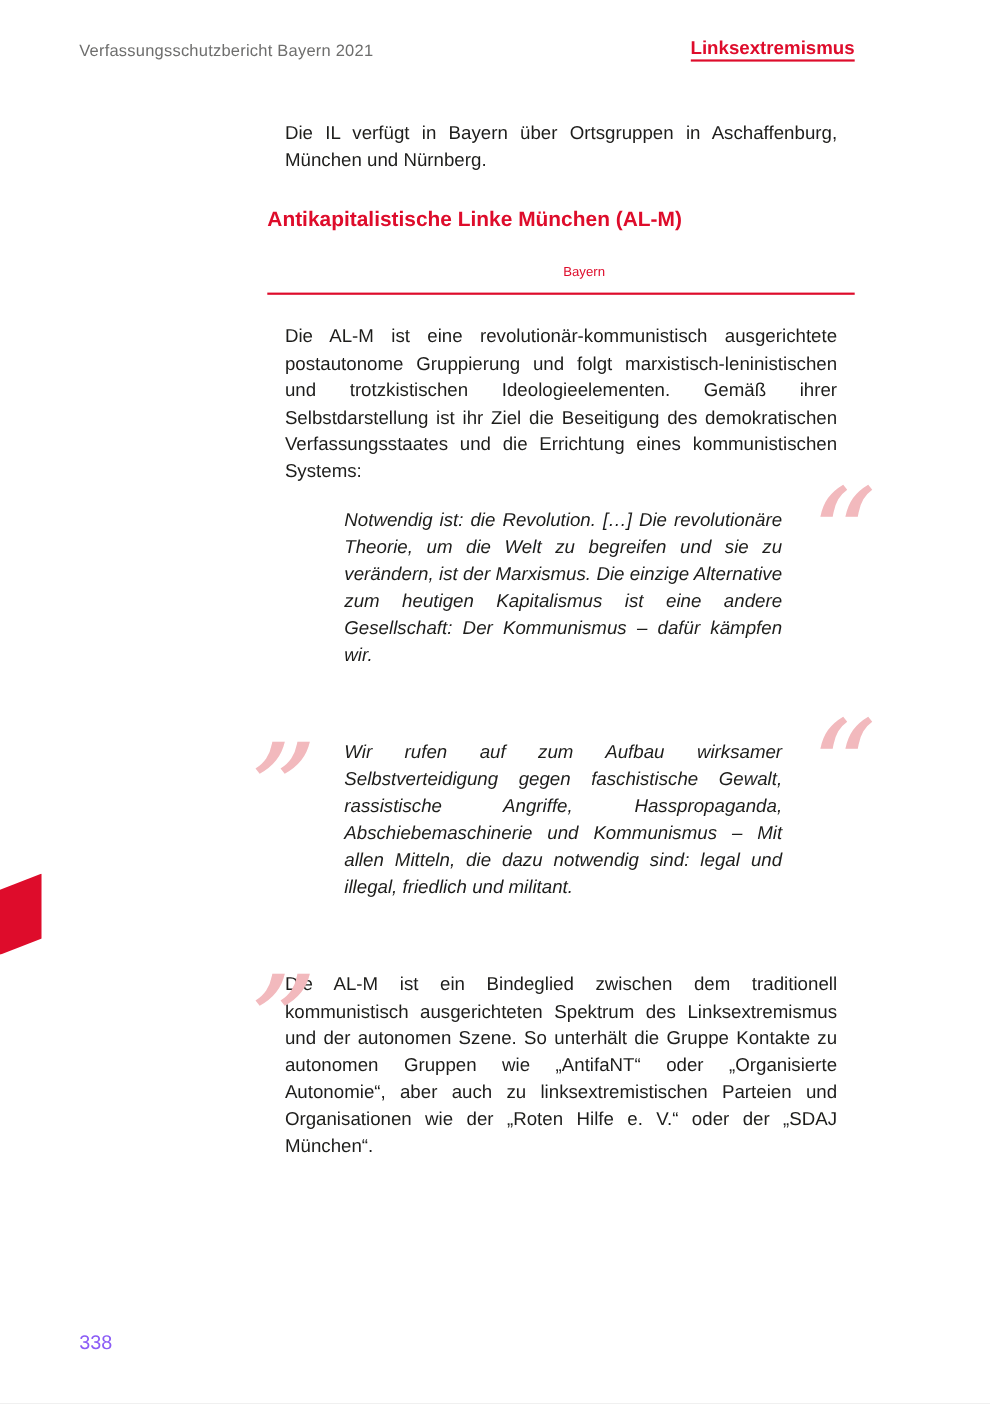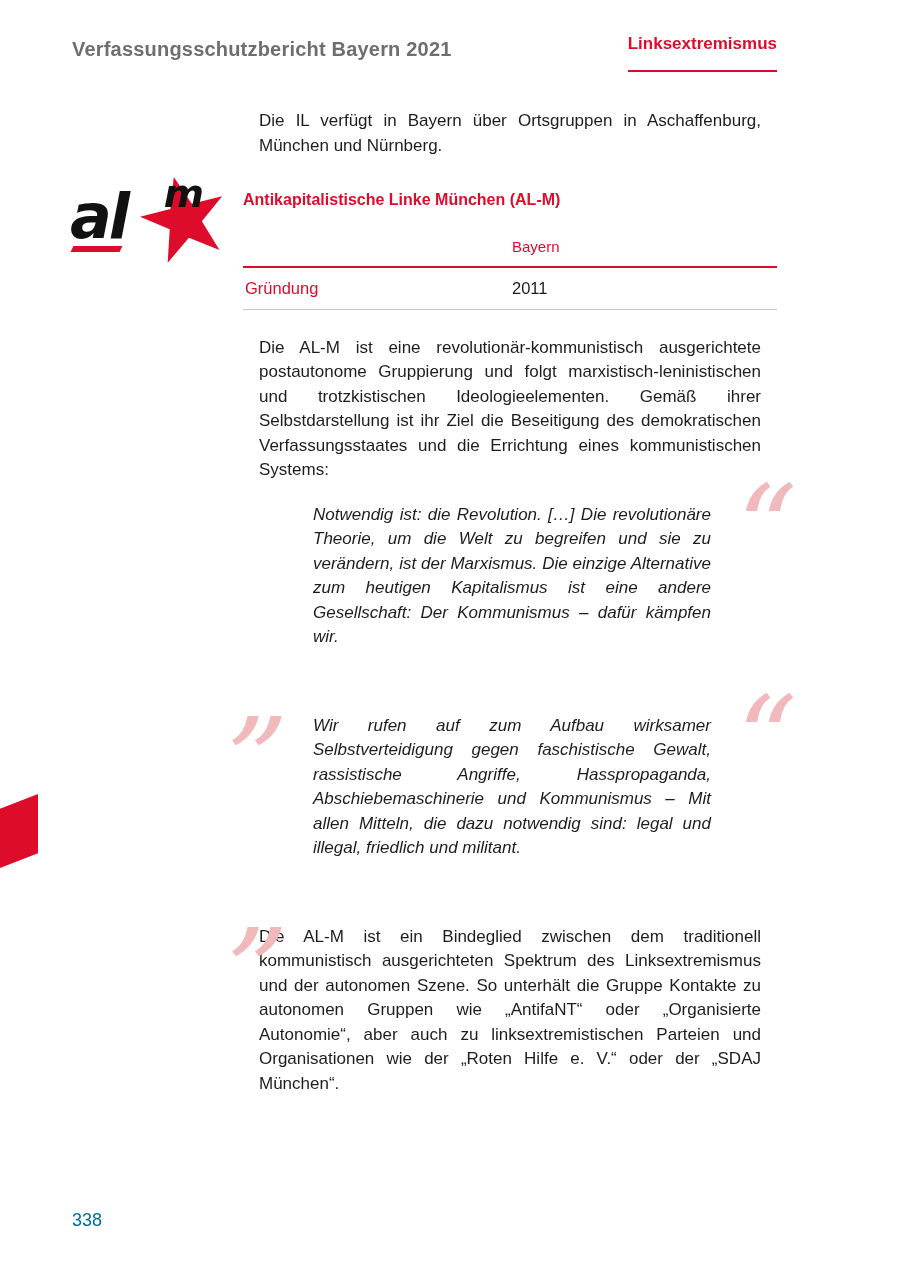--- a/index.html
+++ b/index.html
@@ -9,26 +9,26 @@
     width:900px;height:1276px;
     margin:0 auto;
     background:#ffffff;
     overflow:hidden;
     border-bottom:1px solid #d9d9d9;
   }
 
   
   .runhead-left{
     position:absolute;left:72px;top:38px;
-    font-size:20px;color:#6e6e6d;letter-spacing:.2px;font-weight:bold;
+    font-size:15px;color:#6e6e6d;letter-spacing:.2px;
   }
   .runhead-right{
     position:absolute;right:123px;top:34px;
     font-size:17px;font-weight:bold;color:var(--accent);
-    padding-bottom:16px;border-bottom:2px solid var(--accent);
+    padding-bottom:0;border-bottom:2px solid var(--accent);
   }
 
   
   .logo{
     position:absolute;left:70px;top:178px;width:160px;height:84px;
   }
   .logo-al{
     position:absolute;left:0;top:8px;
     font-family:"DejaVu Sans", sans-serif;
     font-size:62px;line-height:1;font-weight:900;font-style:italic;
@@ -41,38 +41,38 @@
   .logo-star{position:absolute;left:68px;top:-6px;width:92px;height:92px;}
 
   
   .col{
     position:absolute;left:243px;top:93px;width:534px;
     font-size:17px;line-height:24.5px;
   }
   .para{ text-align:justify;margin:16px; }
   .section-heading{
     margin:30px 0 0 0;
-    font-size:16px;font-weight:bold;color:var(--accent);
+    font-size:19px;font-weight:bold;color:var(--accent);
   }
 
   
   .fact-table{margin-top:22px;width:100%;}
   .ft-row{display:flex;align-items:flex-end;}
   .ft-head{
     border-bottom:2px solid var(--accent);
     padding-bottom:7px;
   }
   .ft-data1{border-bottom:1px solid #c6c6c5;}
   .ft-data2{border-bottom:2px solid var(--accent);}
   .ft-label{
     flex:0 0 267px;color:var(--accent);
     padding:8px 0 8px 2px;font-size:16.5px;
   }
   .ft-value{flex:1;padding:8px 0;font-size:16.5px;color:#1d1d1b;}
-  .ft-headcell{color:var(--accent);font-size:15px;padding:0 0 0 0;}
+  .ft-headcell{color:var(--accent);font-size:12px;padding:0 0 0 0;}
 
   .body-para{margin-top:26px;}
 
   
   .quote{
     position:relative;
     margin:20px 66px 64px 70px;
     font-style:italic;text-align:justify;
   }
   .qmark{
@@ -88,55 +88,42 @@
   
   .edge-flag{
     position:absolute;left:0;top:794px;width:38px;height:74px;
     background:var(--accent);
     clip-path:polygon(0 20%, 100% 0, 100% 80%, 0 100%);
   }
 
   
   .page-number{
     position:absolute;left:72px;top:1210px;
-    font-size:18px;color:#0369a1;
+    font-size:18px;color:#8b5cf6;
   }
 </style>
 </head>
 <body>
 
 <div class="page" id="page-root">
 
   <div class="runhead-left">Verfassungsschutzbericht Bayern 2021</div>
   <div class="runhead-right">Linksextremismus</div>
 
-  <div class="logo">
-    <span class="logo-al">al</span>
-    <svg class="logo-star" viewBox="0 0 100 100" aria-hidden="true">
-      <g transform="rotate(-14 50 50)">
-        <polygon points="50,4 62,37 96,37 68,58 79,93 50,72 21,93 32,58 4,37 38,37" fill="#de0c2b"></polygon>
-      </g>
-      <text x="28" y="38" font-size="42" font-weight="bold" font-style="italic" font-family="DejaVu Sans, sans-serif" fill="#111111">m</text>
-    </svg>
-  </div>
 
   <div class="col">
 
     <p class="para">Die IL verfügt in Bayern über Ortsgruppen in Aschaffenburg, München und Nürnberg.</p>
 
     <h2 class="section-heading">Antikapitalistische Linke München (AL-M)</h2>
 
     <div class="fact-table">
       <div class="ft-row ft-head">
         <div class="ft-label"></div>
         <div class="ft-headcell">Bayern</div>
-      </div>
-      <div class="ft-row ft-data1">
-        <div class="ft-label">Gründung</div>
-        <div class="ft-value">2011</div>
       </div>
     </div>
 
     <p class="para body-para">Die AL-M ist eine revolutionär-kommunistisch ausgerichtete postautonome Gruppierung und folgt marxistisch-leninistischen und trotzkistischen Ideologieelementen. Gemäß ihrer Selbstdarstellung ist ihr Ziel die Beseitigung des demokratischen Verfassungsstaates und die Errichtung eines kommunistischen Systems:</p>
 
     <div class="quote">
       <span class="qmark qmark-open">“</span>
       <span>Notwendig ist: die Revolution. […] Die revolutionäre Theorie, um die Welt zu begreifen und sie zu verändern, ist der Marxismus. Die einzige Alternative zum heutigen Kapitalismus ist eine andere Gesellschaft: Der Kommunismus – dafür kämpfen wir.</span>
       <span class="qmark qmark-close">„</span>
     </div>

